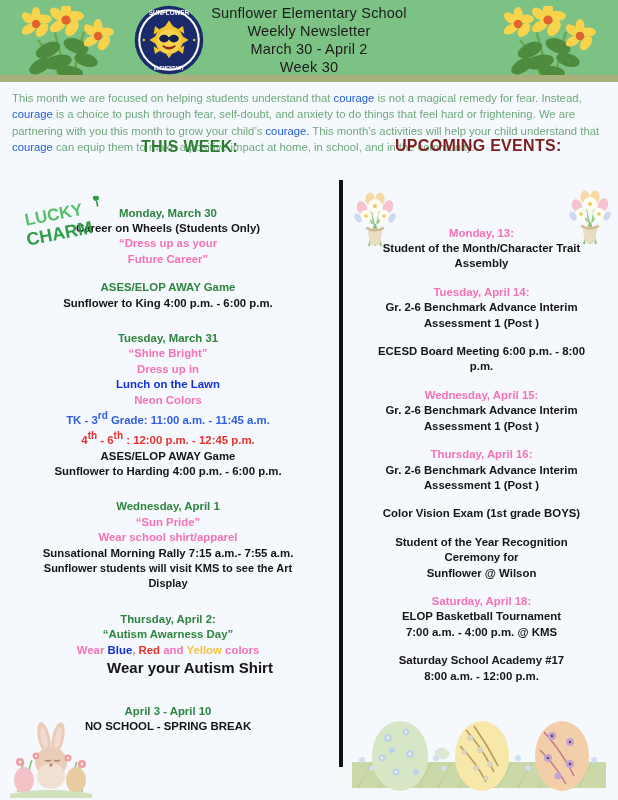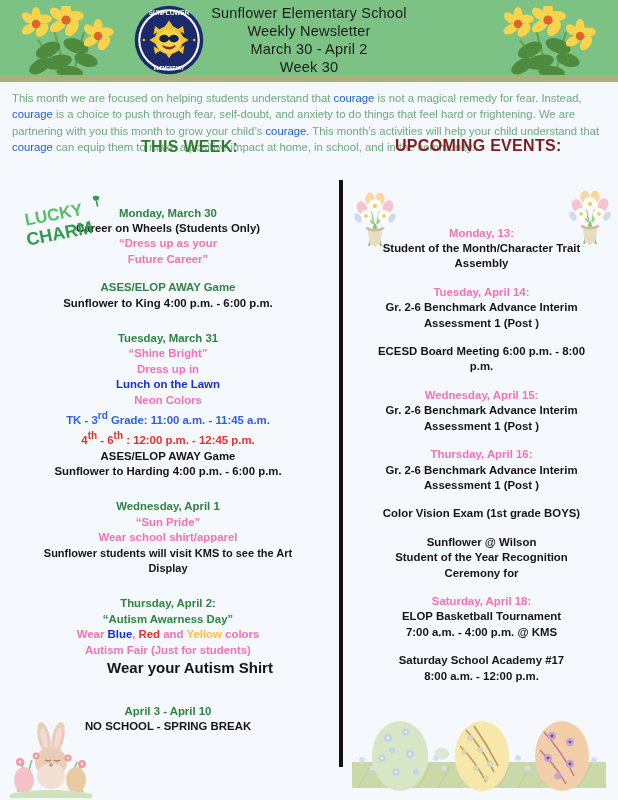--- a/index.html
+++ b/index.html
@@ -287,31 +287,31 @@
         <div class="ln c-black">Sunflower to Harding 4:00 p.m. - 6:00 p.m.</div>
       </div>
 
       <div class="gap"></div>
       <div class="gap-s"></div>
 
       <div class="ev">
         <div class="ln c-green">Wednesday, April 1</div>
         <div class="ln c-pink">“Sun Pride”</div>
         <div class="ln c-pink">Wear school shirt/apparel</div>
+        <div class="ln c-black">Sunsational Morning Rally 7:15 a.m.- 7:55 a.m.</div>
         <div class="ln c-black sm">Sunflower students will visit KMS to see the Art Display</div>
       </div>
 
       <div class="gap"></div>
       <div class="gap-s"></div>
 
       <div class="ev">
         <div class="ln c-green">Thursday, April 2:</div>
         <div class="ln c-green">“Autism Awarness Day”</div>
         <div class="ln"><span class="c-pink">Wear </span><span class="c-blue2">Blue</span><span class="c-pink">, </span><span class="c-red">Red</span><span class="c-pink"> and </span><span class="c-yellow">Yellow</span><span class="c-pink"> colors</span></div>
-        <div class="ln c-pink">Autism Fair (Just for students)</div>
         <div class="ln c-black big">Wear your Autism Shirt</div>
       </div>
 
       <div class="gap"></div>
       <div class="gap"></div>
 
       <div class="ev">
         <div class="ln c-green">April 3 - April 10</div>
         <div class="ln c-black">NO SCHOOL - SPRING BREAK</div>
       </div>
@@ -390,22 +390,22 @@
             <div class="ln c-pink">Thursday, April 16:</div>
             <div class="ln c-black">Gr. 2-6 Benchmark Advance Interim</div>
             <div class="ln c-black">Assessment 1 (Post )</div>
           </div>
           <div class="gap"></div>
           <div class="ev">
             <div class="ln c-black">Color Vision Exam (1st grade BOYS)</div>
           </div>
           <div class="gap"></div>
           <div class="ev">
+            <div class="ln c-black">Student of the Year Recognition Ceremony for</div>
             <div class="ln c-black">Sunflower @ Wilson</div>
-            <div class="ln c-black">Student of the Year Recognition Ceremony for</div>
           </div>
           <div class="gap"></div>
           <div class="ev">
             <div class="ln c-pink">Saturday, April 18:</div>
             <div class="ln c-black">ELOP Basketball Tournament</div>
             <div class="ln c-black">7:00 a.m. - 4:00 p.m. @ KMS</div>
           </div>
           <div class="gap"></div>
           <div class="ev">
             <div class="ln c-black">Saturday School Academy #17</div>

